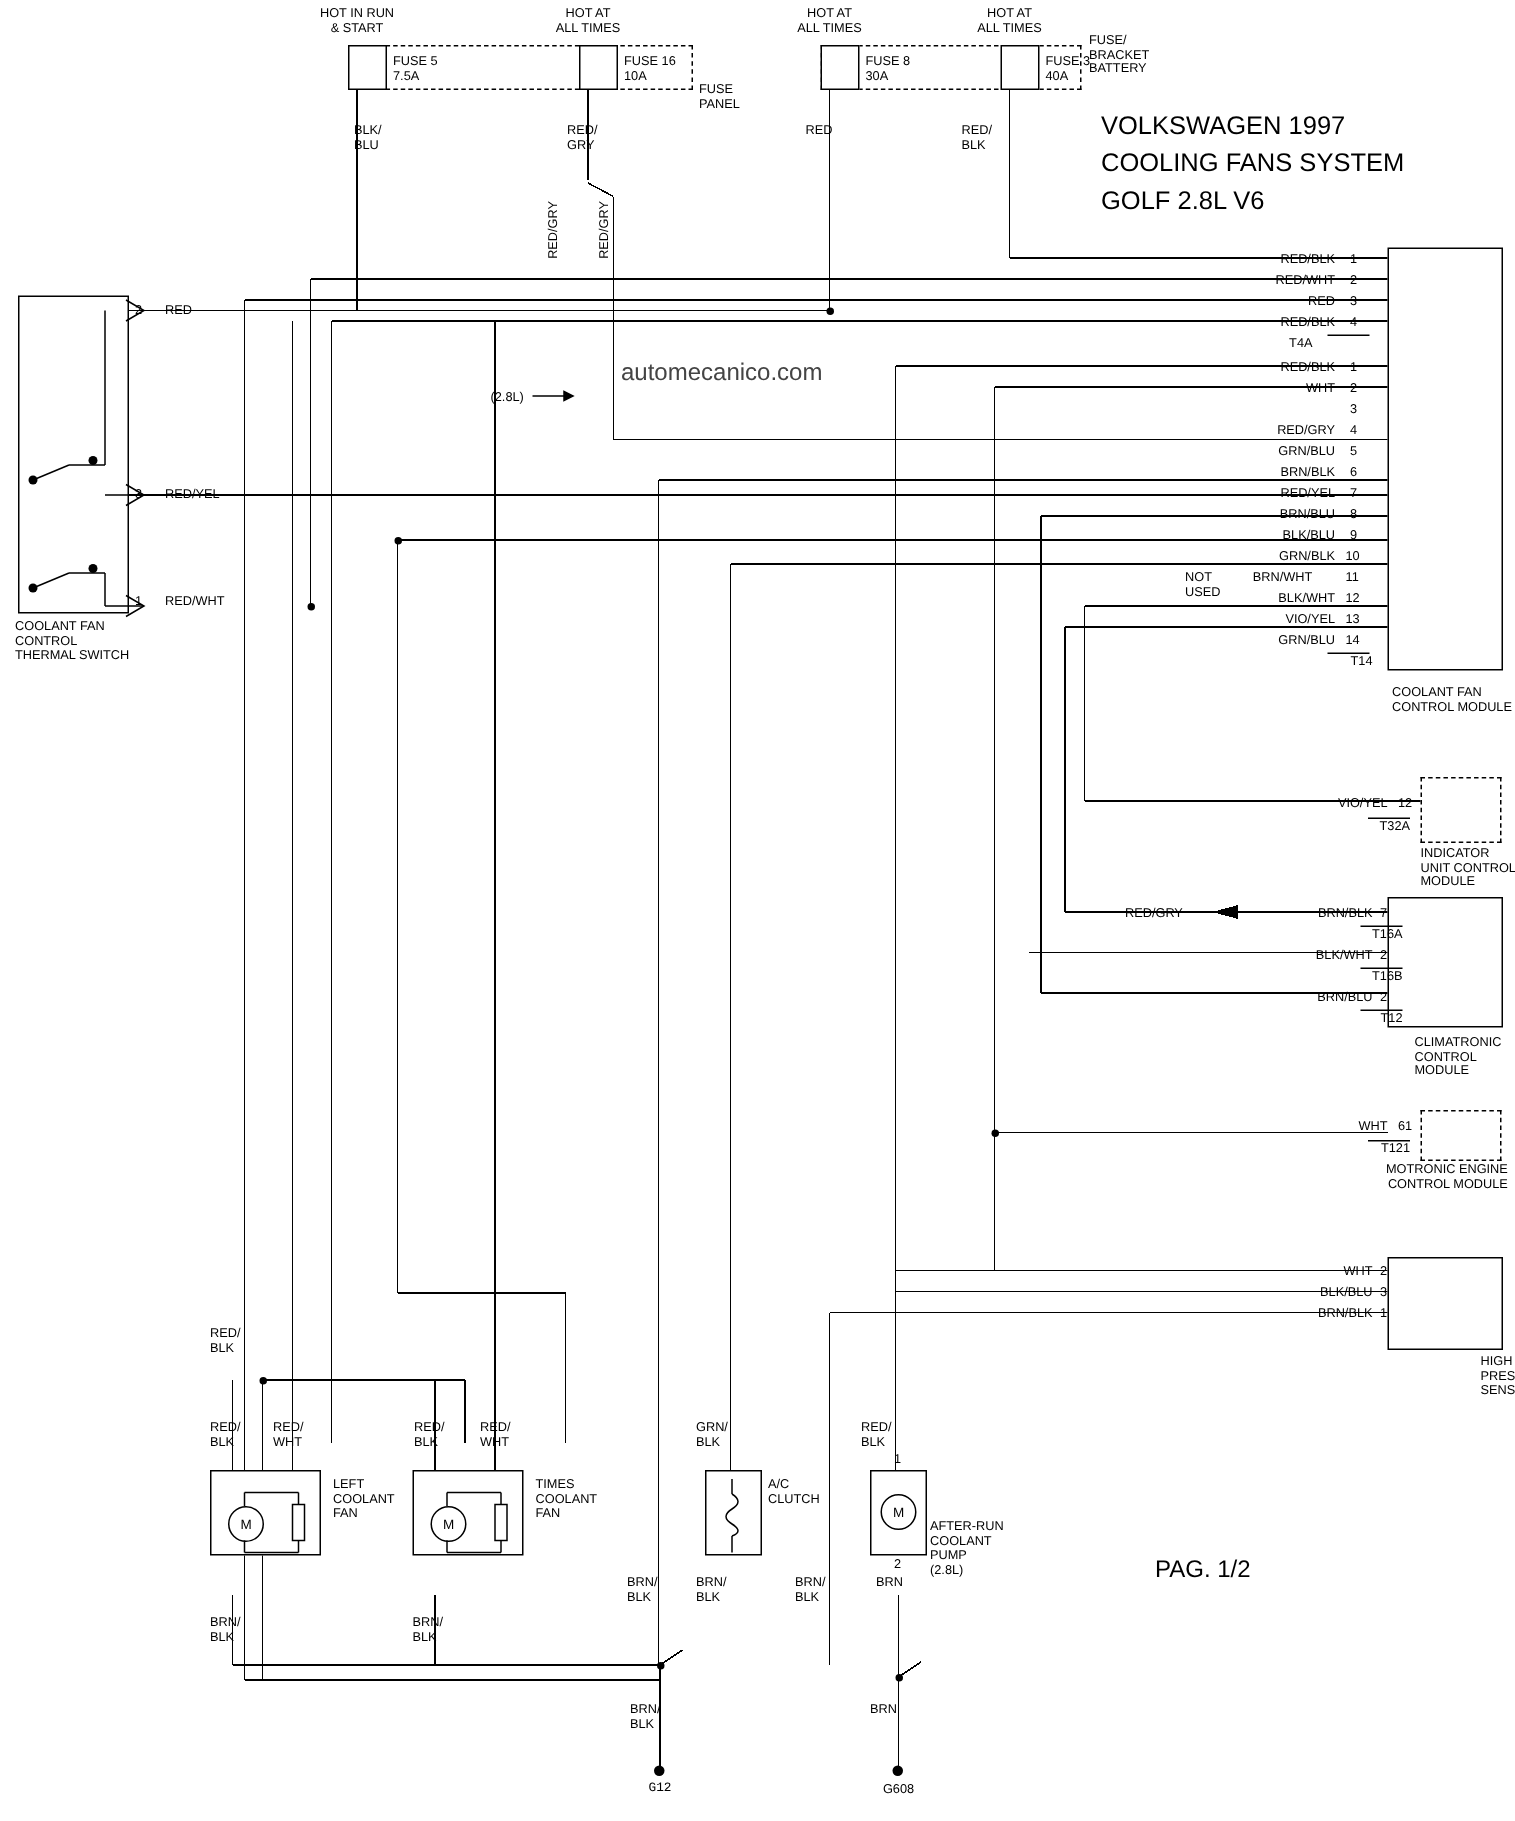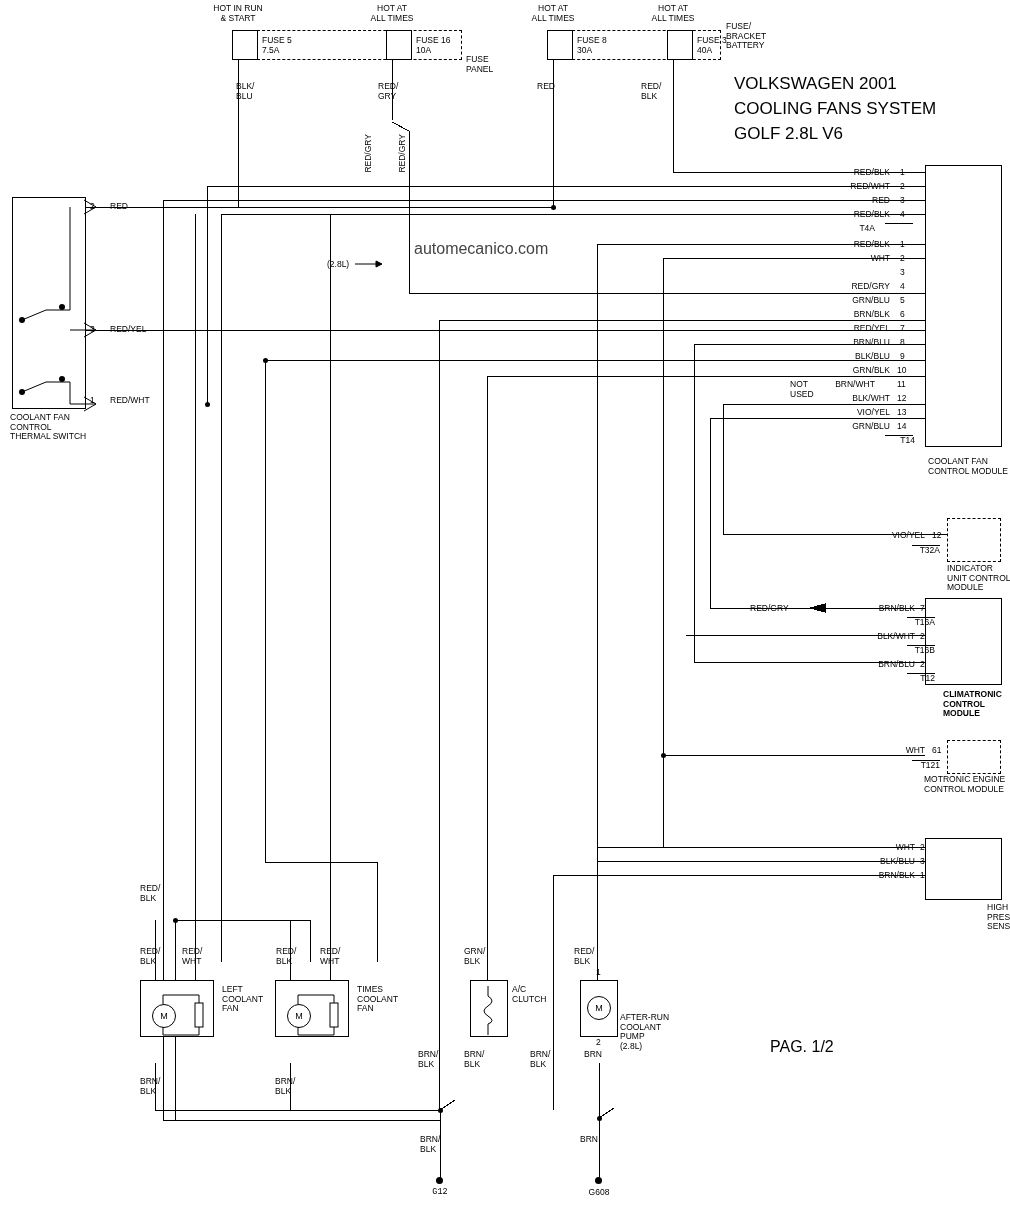--- a/index.html
+++ b/index.html
@@ -169,21 +169,21 @@
 BLU</div>
   <div class="t" style="left:378px;top:82px;">RED/
 GRY</div>
   <div class="t" style="left:537px;top:82px;">RED</div>
   <div class="t" style="left:641px;top:82px;">RED/
 BLK</div>
 
   <div class="t vert" style="left:364px;top:134px;">RED/GRY</div>
   <div class="t vert" style="left:398px;top:134px;">RED/GRY</div>
 
-  <div class="title" style="left:734px;top:72px;">VOLKSWAGEN 2001</div>
+  <div class="title" style="left:734px;top:72px;">VOLKSWAGEN 1997</div>
   <div class="title" style="left:734px;top:97px;">COOLING FANS SYSTEM</div>
   <div class="title" style="left:734px;top:122px;">GOLF 2.8L V6</div>
   <div class="wm" style="left:414px;top:240px;">automecanico.com</div>
   <div class="pag" style="left:770px;top:1038px;">PAG. 1/2</div>
 
   <div class="box" style="left:12px;top:197px;width:72px;height:210px;"></div>
   <svg width="1010" height="1214">
     <g stroke="#000" stroke-width="1" fill="none">
       <line x1="22" y1="320" x2="46" y2="310"></line>
       <line x1="22" y1="392" x2="46" y2="382"></line>
@@ -290,30 +290,30 @@
   <div class="t r" style="left:880px;top:618px;width:55px;">T16A</div>
   <div class="ln h" style="left:907px;top:617px;width:28px;"></div>
   <div class="t r" style="left:845px;top:632px;width:70px;">BLK/WHT</div>
   <div class="t" style="left:920px;top:632px;">2</div>
   <div class="t r" style="left:880px;top:646px;width:55px;">T16B</div>
   <div class="ln h" style="left:907px;top:645px;width:28px;"></div>
   <div class="t r" style="left:845px;top:660px;width:70px;">BRN/BLU</div>
   <div class="t" style="left:920px;top:660px;">2</div>
   <div class="t r" style="left:880px;top:674px;width:55px;">T12</div>
   <div class="ln h" style="left:907px;top:673px;width:28px;"></div>
-  <div class="t" style="left:943px;top:690px;font-weight:bold;">CLIMATRONIC
+  <div class="t" style="left:943px;top:690px;">CLIMATRONIC
 CONTROL
 MODULE</div>
 
   <div class="dash" style="left:947px;top:740px;width:52px;height:32px;"></div>
   <div class="t r" style="left:855px;top:746px;width:70px;">WHT</div>
   <div class="t" style="left:932px;top:746px;">61</div>
   <div class="t r" style="left:885px;top:761px;width:55px;">T121</div>
   <div class="ln h" style="left:912px;top:760px;width:28px;"></div>
-  <div class="t" style="left:924px;top:775px;">MOTRONIC ENGINE
+  <div class="t" style="left:924px;top:775px;text-align:right;">MOTRONIC ENGINE
 CONTROL MODULE</div>
 
   <div class="box" style="left:925px;top:838px;width:75px;height:60px;"></div>
   <div class="t r" style="left:845px;top:843px;width:70px;">WHT</div>
   <div class="t" style="left:920px;top:843px;">2</div>
   <div class="t r" style="left:845px;top:857px;width:70px;">BLK/BLU</div>
   <div class="t" style="left:920px;top:857px;">3</div>
   <div class="t r" style="left:845px;top:871px;width:70px;">BRN/BLK</div>
   <div class="t" style="left:920px;top:871px;">1</div>
   <div class="t" style="left:963px;top:903px;margin-left:24px;">HIGH

